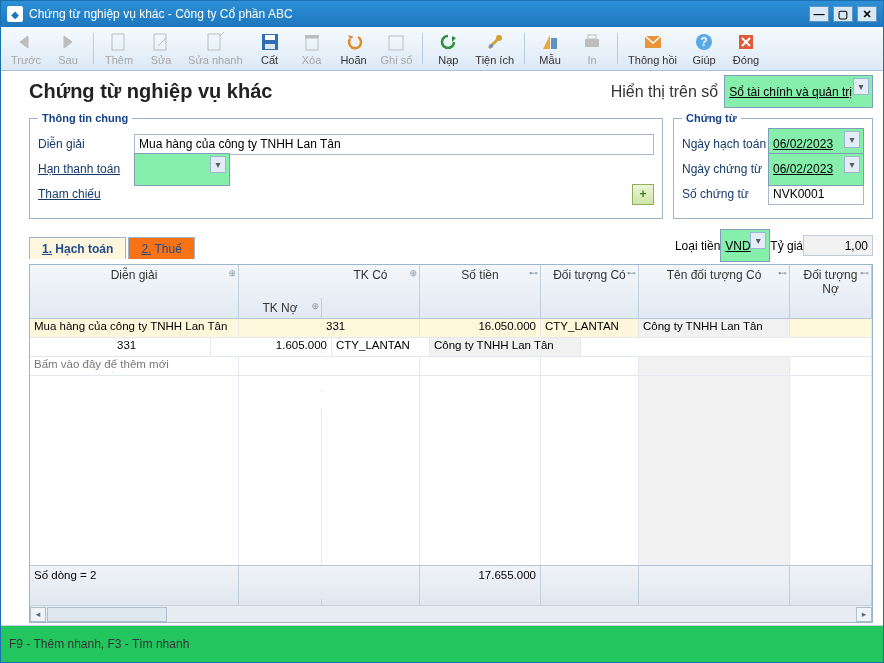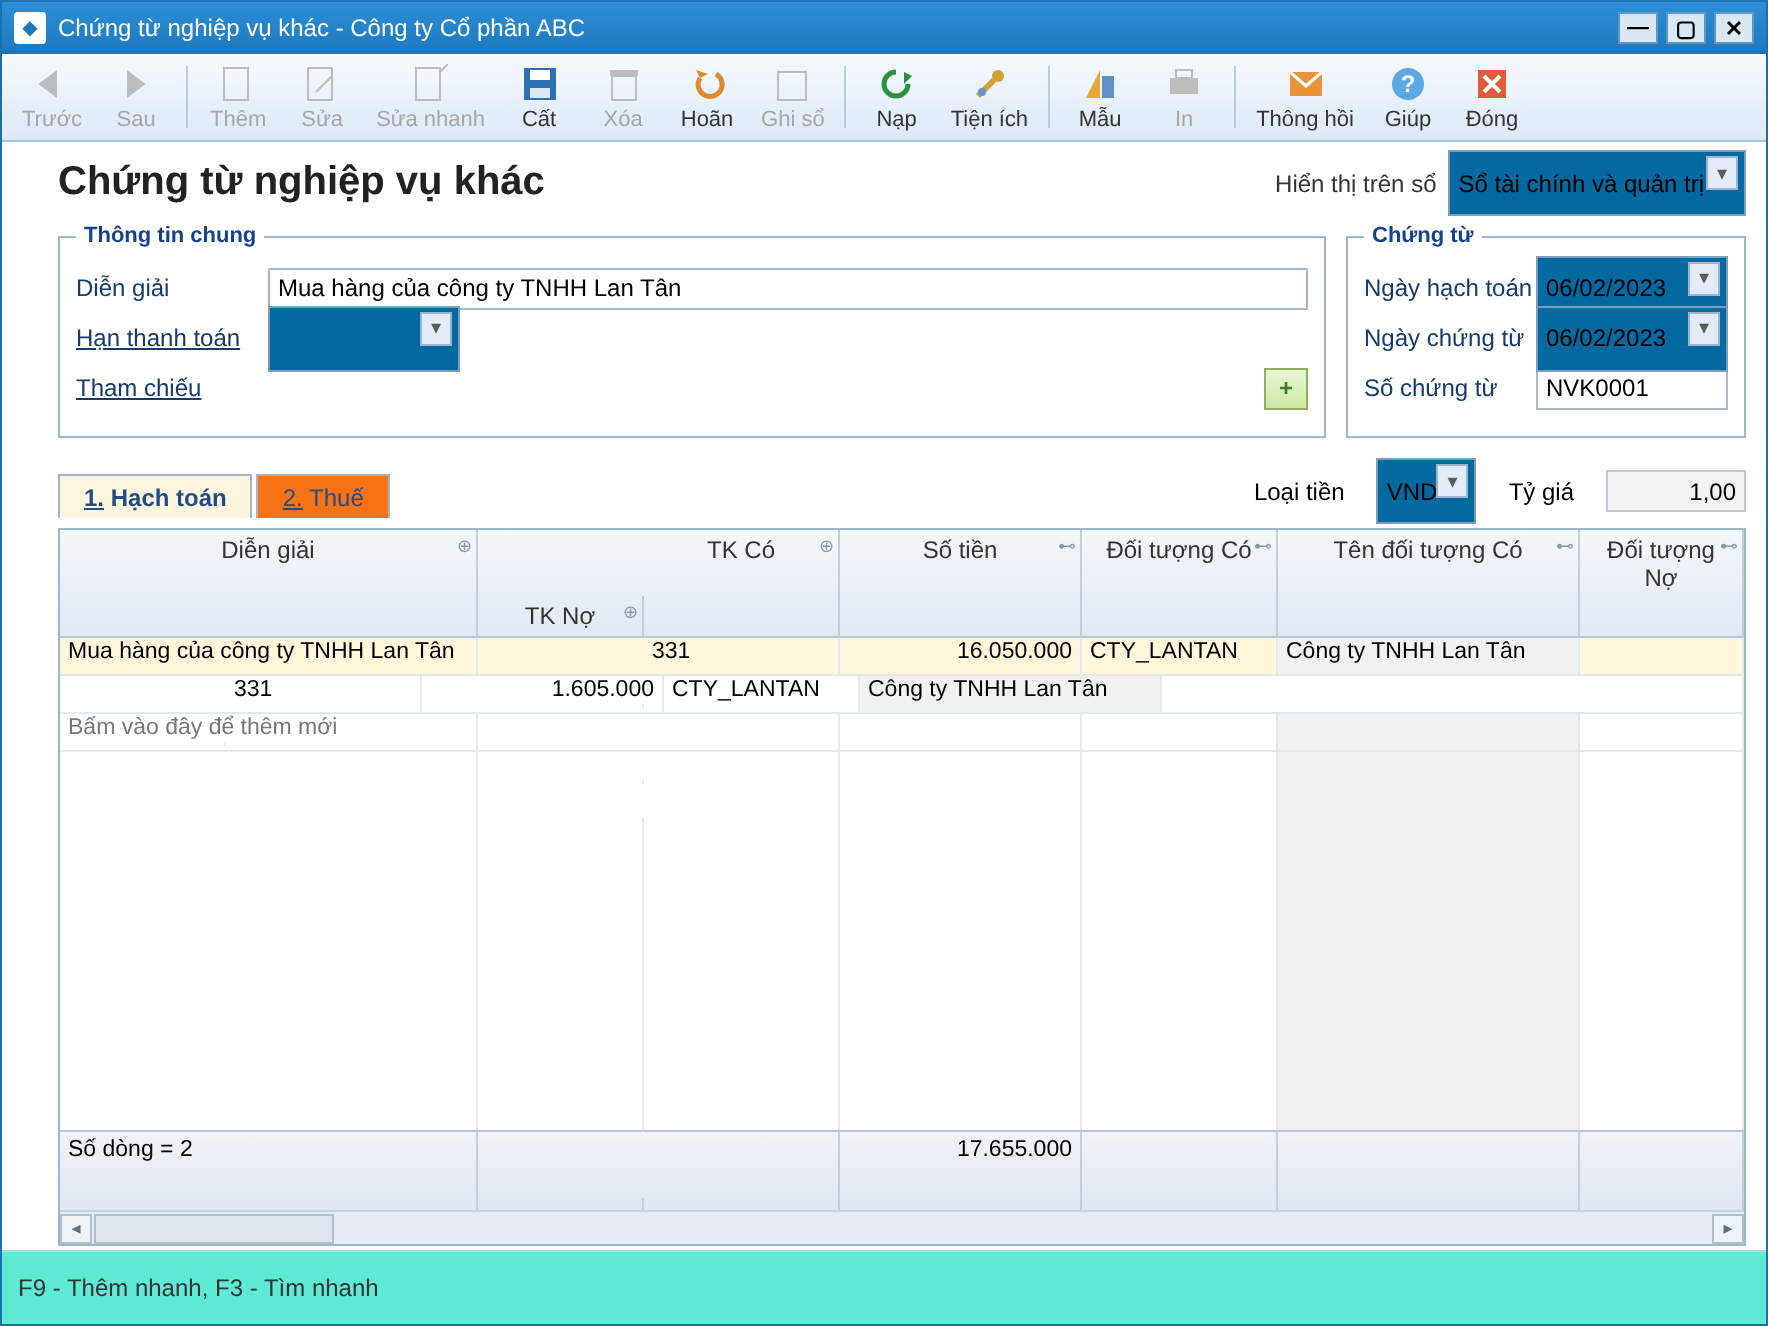--- a/index.html
+++ b/index.html
@@ -13,58 +13,58 @@
 .toolbar { background: linear-gradient(#f6fafe,#dce9f6); border-bottom: 1px solid #a7c3dd; display: flex; padding: 2px 4px; gap: 0; }
 .tbitem { display: flex; flex-direction: column; align-items: center; justify-content: center; min-width: 42px; padding: 2px 6px; cursor: pointer; border-radius:3px; }
 .tbitem .ico { width: 22px; height: 22px; display:flex;align-items:center;justify-content:center; }
 .tbitem .lbl { font-size: 11px; color: #333; margin-top: 1px; }
 .tbitem.dis .lbl { color: #a6a6a6; }
 .tbitem.dis .ico svg path, .tbitem.dis .ico svg polygon { fill:#bdbdbd!important; stroke:#bdbdbd!important;}
 .tbsep { width:1px; background:#b9cddf; margin: 4px 4px; }
 .content { flex:1; padding: 4px 10px 2px 28px; display:flex; flex-direction:column; overflow:hidden;}
 .heading-row { display:flex; align-items:center; margin-bottom:4px;}
 .heading { font-size: 20px; font-weight:bold; color:#222; flex:1;}
-.disp-lbl { font-size:12px; color:#333; margin-right:6px;margin-left:15px;}
-.cbo { height:33px; border:1px solid #7e9db9; background:#0369a1; padding:0 20px 0 4px; position:relative; display:inline-flex; align-items:center; min-width:110px;}
+.disp-lbl { font-size:16px; color:#333; margin-right:6px;margin-left:15px;}
+.cbo { height:33px; border:1px solid #7e9db9; background:#86efac; padding:0 20px 0 4px; position:relative; display:inline-flex; align-items:center; min-width:110px;text-decoration:underline;}
 .cbo::after { content:"▾"; position:absolute; right:3px; top:2px; color:#5b5b5b; font-size:10px; background:#e4ecf7;border:1px solid #9db6d0;width:14px;height:15px;display:flex;align-items:center;justify-content:center;}
 .twocol { display:flex; gap:10px;}
 fieldset { border:1px solid #9cb6ce; padding: 6px 8px 10px 8px; position:relative;}
 legend { color:#15428b; font-weight:bold; font-size:11px; padding: 0 4px;}
 .gen { flex:1; }
 .ct { width: 190px;}
 .frow { display:flex; align-items:center; margin: 3px 0; height:22px;}
 .flabel { width: 96px; color:#153a6b;}
 .flabel.u { text-decoration: underline; }
 .ftxt { flex:1; height:21px; border:1px solid #a7b8cb; padding: 2px 4px; background:#fff;}
 .ct .flabel { width: 86px; }
 .ct .ftxt { width: 92px; flex:none;}
 .ref-btn { width:22px;height:21px;border:1px solid #8fb05c;background:linear-gradient(#eaf5d7,#cfe6a6);margin-left:auto;display:flex;align-items:center;justify-content:center;color:#3b7f1d;font-weight:bold;}
 .tabs-row { display:flex; align-items:center; margin-top:10px; border-bottom:1px solid #9cb6ce;}
 .tab { padding:4px 12px 3px 12px; border:1px solid #9cb6ce; border-bottom:none; background:#f97316; margin-right:2px; position:relative; top:1px; color:#204d88;}
 .tab.active { background:#fff7dd; font-weight:bold;}
 .tab .n { text-decoration:underline;}
 .tabs-spacer { flex:1;}
-.curr { display:flex; align-items:center; gap:16px; margin-left:auto; padding-bottom:2px;}
+.curr { display:flex; align-items:center; gap:0; margin-left:auto; padding-bottom:2px;}
 .rate { width:70px; text-align:right; height:21px; border:1px solid #bfcad6; background:#f2f2f2; padding:2px 4px;}
 .grid-wrap { flex:1; border:1px solid #9cb6ce; border-top:none; display:flex; flex-direction:column; overflow:hidden;}
 .grid-head { display:flex; background:linear-gradient(#f4f7fb,#e1e9f3); border-bottom:1px solid #b7c6d6;}
 .gh { border-right:1px solid #c2cfdb; padding:3px 4px; text-align:center; color:#333; position:relative; font-size:11.5px;}
 .gh .pin { position:absolute; right:2px; top:3px; color:#8a99a8; font-size:9px;}
 .grid-body { flex:1; background:#fff; overflow:hidden;}
 .gr { display:flex; height:19px; border-bottom:1px solid #e4e9ef;}
 .gr.h { background:#fff7dc;}
 .gc { border-right:1px solid #e4e9ef; padding:1px 4px; overflow:hidden; white-space:nowrap; font-size:11.5px;}
 .gc.num { text-align:right;}
 .c-desc{width:209px;} .c-dr{width:83px;margin-top:33px;} .c-cr{width:98px;} .c-amt{width:121px;} .c-oc{width:98px;} .c-ocn{width:151px;} .c-od{flex:1;}
 .grid-foot { display:flex; background:linear-gradient(#f0f3f8,#e0e7f0); border-top:1px solid #b7c6d6;}
 .grid-foot .gc { border-right:1px solid #c2cfdb; padding:3px 4px;}
 .hscroll { height:17px; background:#e7edf3; border-top:1px solid #c5d1dd; display:flex; align-items:center;}
 .hscroll .arr{width:16px;height:15px;border:1px solid #b0bdca;background:#eef3f8;display:flex;align-items:center;justify-content:center;color:#5a6e82;font-size:9px;}
 .hscroll .thumb{height:15px;border:1px solid #b0bdca;background:#dfe7ef;width:120px;margin-left:1px;}
-.status { height:20px; background:#5eead4; border-top:1px solid #c5d1dd; padding:18px 8px; color:#333; font-size:11.5px; display:flex;align-items:center;}
+.status { height:20px; background:#22c55e; border-top:1px solid #c5d1dd; padding:18px 8px; color:#333; font-size:11.5px; display:flex;align-items:center;}
 .placeholder-row .gc { color:#777; }
 .ocn-col { background:#f1f1f1;}
 </style>
 </head>
 <body>
 
 <div class="window">
   <div class="titlebar">
     <div class="icon">◆</div>
     <div class="title">Chứng từ nghiệp vụ khác - Công ty Cổ phần ABC</div>

